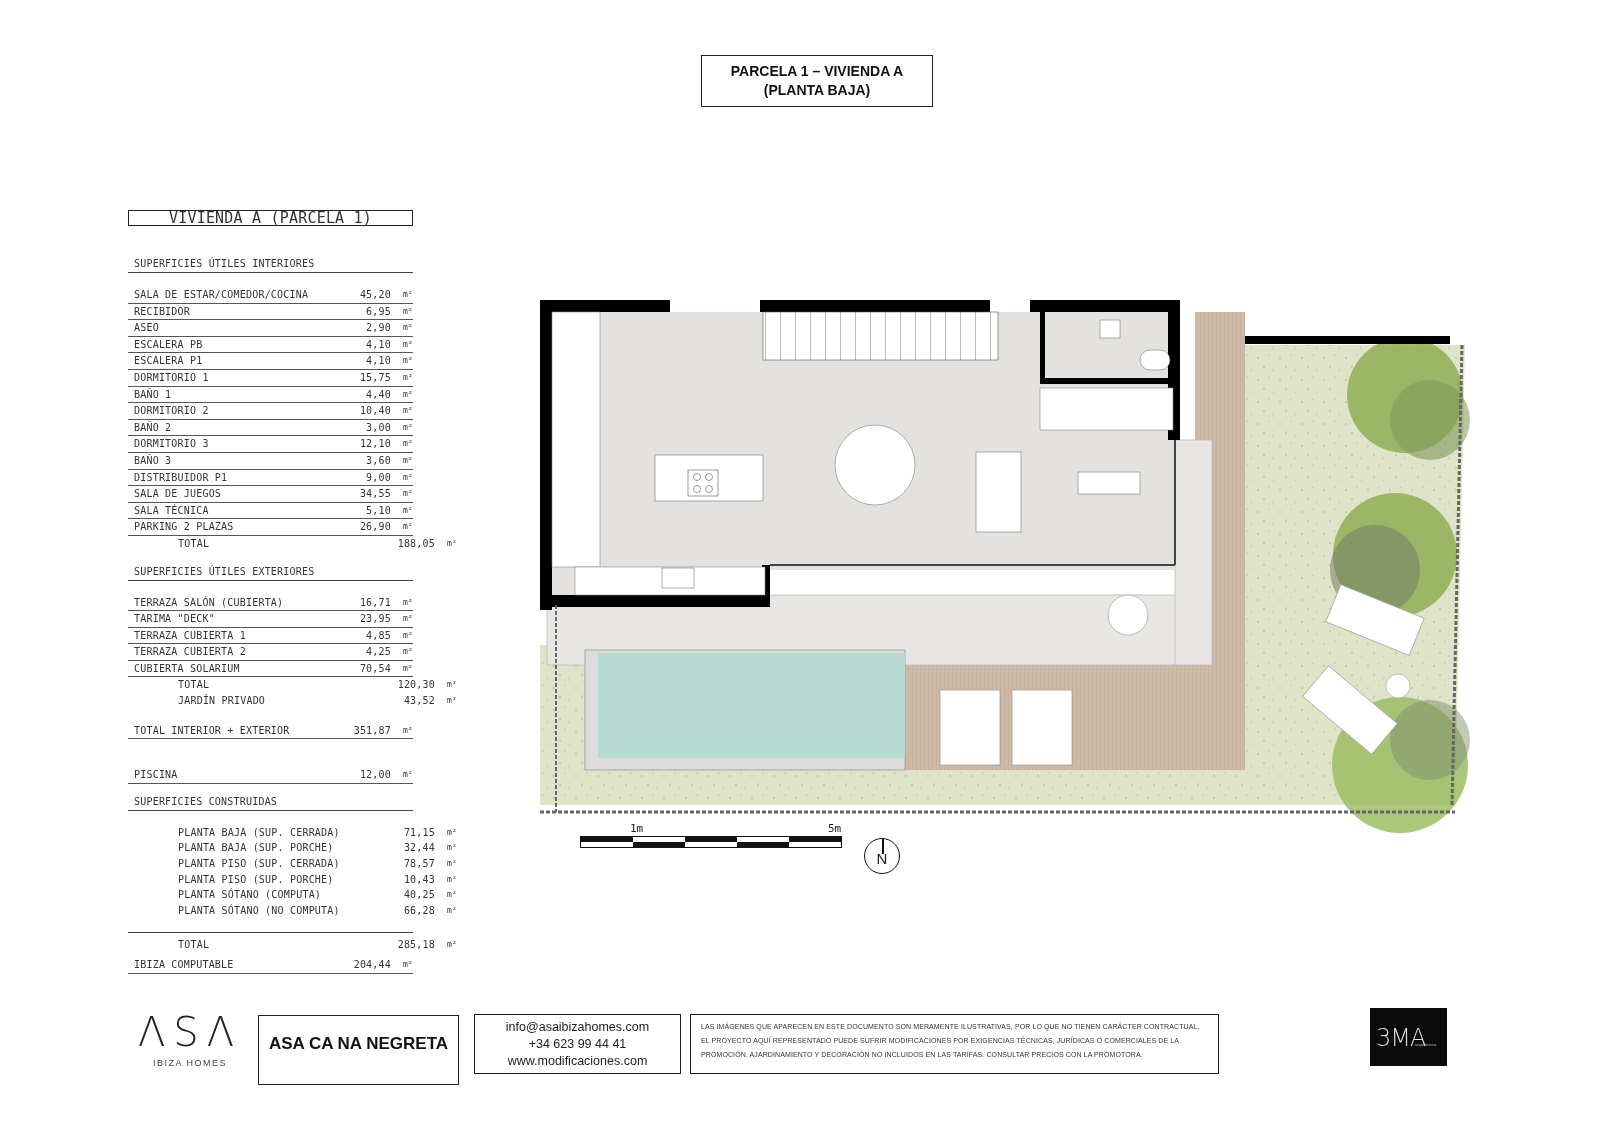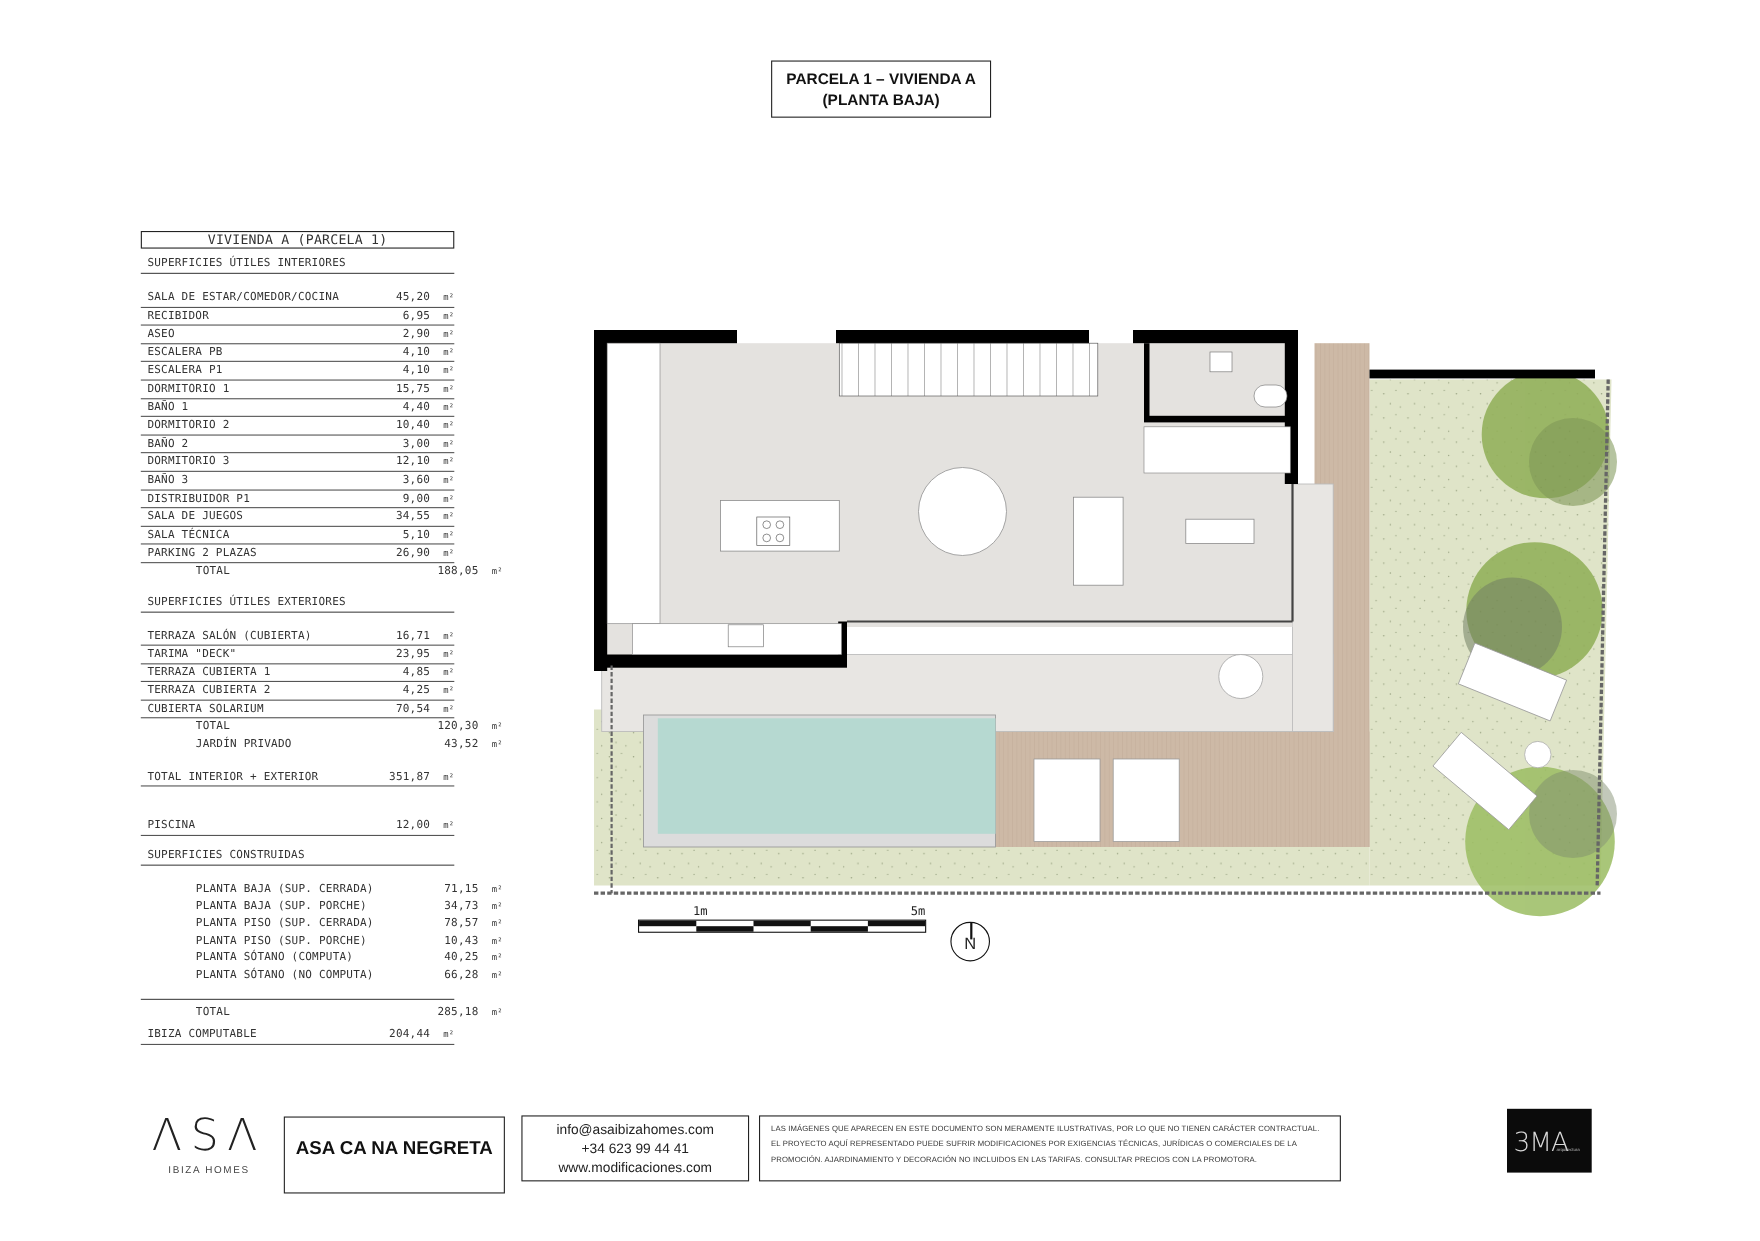--- a/index.html
+++ b/index.html
@@ -1,22 +1,22 @@
 <!DOCTYPE html>
 <html><head>
 <meta charset="utf-8">
 <style>
   html, body { margin:0; padding:0; background:#ffffff; }
   body { width:1600px; height:1128px; position:relative; overflow:hidden; font-family:"Liberation Sans", sans-serif; color:#222; }
 
-  .title-box { position:absolute; left:701px; top:55px; width:200px; height:52px; border:1.5px solid #222; box-sizing:border-box; text-align:center; font-weight:bold; font-size:14px; line-height:19px; padding-top:6px; color:#111; }
+  .title-box { position:absolute; left:701px; top:55px; width:232px; height:52px; border:1.5px solid #222; box-sizing:border-box; text-align:center; font-weight:bold; font-size:14px; line-height:19px; padding-top:6px; color:#111; }
 
   
   .areas { position:absolute; left:128px; top:210px; width:308px; font-family:"DejaVu Sans Mono", monospace; font-size:10px; letter-spacing:0.2px; color:#333; }
-  .areas .head-box { border:1.5px solid #222; height:16px; line-height:15px; text-align:center; box-sizing:border-box; width:285px; font-size:12px; }
+  .areas .head-box { border:1.5px solid #222; height:16px; line-height:15px; text-align:center; box-sizing:border-box; width:285px; font-size:15px; }
   .section-title { margin-top:12px; padding:0 0 3px 6px; border-bottom:1px solid #444; width:279px; }
   .row { display:flex; height:15.6px; line-height:15px; padding-left:6px; width:279px; border-bottom:1px solid #555; box-sizing:content-box; }
   .row.noline { border-bottom:none;margin-left:44px; }
   .row .lbl { flex:1; white-space:nowrap; }
   .row .val { width:50px; text-align:right; }
   .row .unit { width:22px; text-align:right; font-size:8px; }
   .gap-s { height:14px; }
   .gap-l { height:28px; }
   .rule { width:285px; border-bottom:1px solid #444; }
 
@@ -46,21 +46,21 @@
 <body>
 
 <div class="title-box">
   <div>PARCELA 1 – VIVIENDA A</div>
   <div>(PLANTA BAJA)</div>
 </div>
 
 <div class="areas">
   <div class="head-box">VIVIENDA A (PARCELA 1)</div>
 
-  <div class="section-title" style="margin-top:8px">SUPERFICIES ÚTILES INTERIORES</div>
+  <div class="section-title" style="margin-top:32px">SUPERFICIES ÚTILES INTERIORES</div>
   <div class="gap-s"></div>
   <div id="rows-int">
       <div class="row">
         <span class="lbl">SALA DE ESTAR/COMEDOR/COCINA</span>
         <span class="val">45,20</span>
         <span class="unit">m²</span>
       </div>
       <div class="row">
         <span class="lbl">RECIBIDOR</span>
         <span class="val">6,95</span>
@@ -193,21 +193,21 @@
   <div class="section-title" style="margin-top:12px">SUPERFICIES CONSTRUIDAS</div>
   <div class="gap-s"></div>
   <div id="rows-con">
       <div class="row noline">
         <span class="lbl">PLANTA BAJA (SUP. CERRADA)</span>
         <span class="val">71,15</span>
         <span class="unit">m²</span>
       </div>
       <div class="row noline">
         <span class="lbl">PLANTA BAJA (SUP. PORCHE)</span>
-        <span class="val">34,73</span>
+        <span class="val">32,44</span>
         <span class="unit">m²</span>
       </div>
       <div class="row noline">
         <span class="lbl">PLANTA PISO (SUP. CERRADA)</span>
         <span class="val">78,57</span>
         <span class="unit">m²</span>
       </div>
       <div class="row noline">
         <span class="lbl">PLANTA PISO (SUP. PORCHE)</span>
         <span class="val">10,43</span>

